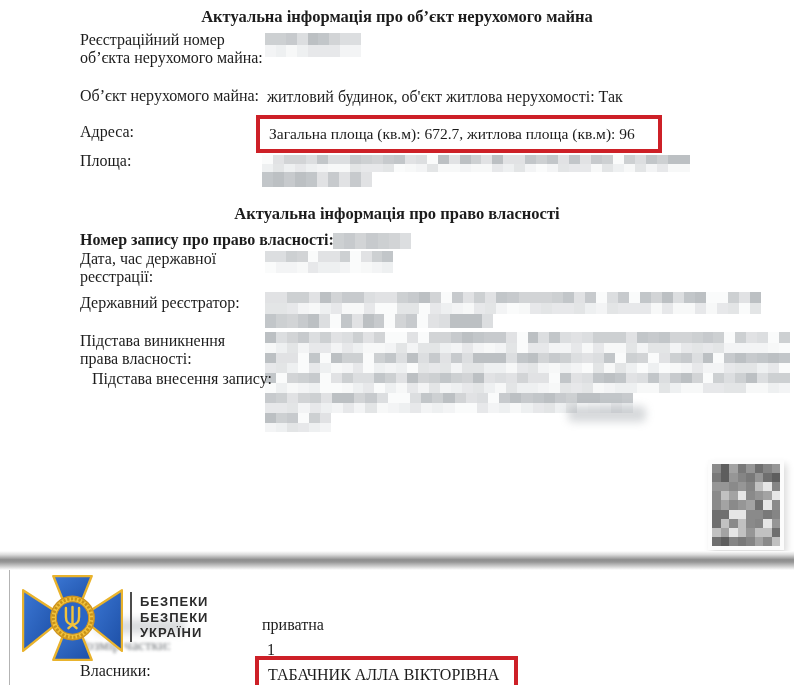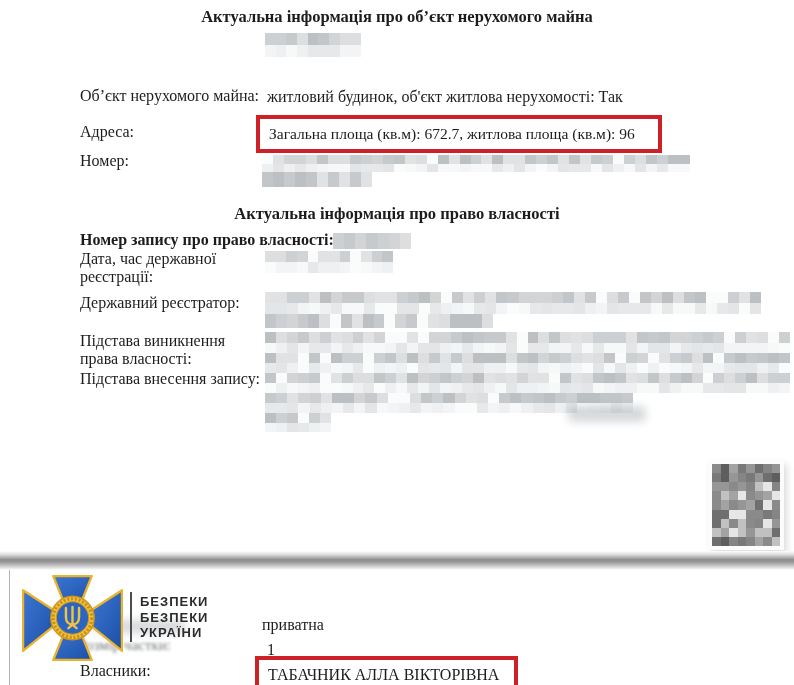--- a/index.html
+++ b/index.html
@@ -32,42 +32,43 @@
     filter:blur(1.7px);opacity:.85;}
   .logo-svg{position:absolute;z-index:4;left:22px;top:575px;}
 </style>
 </head>
 <body>
 
 <div id="screen">
 
   <div class="title" style="top:7px">Актуальна інформація про об’єкт нерухомого майна</div>
 
+  <div class="txt label" style="left:80px;top:31px">Реєстраційний номер об’єкта нерухомого майна:</div>
 
   <div class="txt label" style="left:80px;top:87px">Об’єкт нерухомого майна:</div>
   <div class="txt" style="left:267px;top:88px;white-space:nowrap">житловий будинок, об'єкт житлова нерухомості: Так</div>
 
   <div class="txt label" style="left:80px;top:123px">Адреса:</div>
   <div class="hl" style="left:256px;top:115px;width:406px;height:38px">
     <div class="hl-text">Загальна площа (кв.м): 672.7, житлова площа (кв.м): 96</div>
   </div>
 
-  <div class="txt label" style="left:80px;top:152px">Номер:</div>
+  <div class="txt label" style="left:80px;top:152px">Площа:</div>
 
   <div class="title" style="top:204px">Актуальна інформація про право власності</div>
 
   <div class="txt bold" style="left:80px;top:231px;white-space:nowrap">Номер запису про право власності:</div>
 
   <div class="txt label" style="left:80px;top:250px">Дата, час державної реєстрації:</div>
 
   <div class="txt label" style="left:80px;top:294px">Державний реєстратор:</div>
 
   <div class="txt label" style="left:80px;top:332px">Підстава виникнення права власності:</div>
 
-  <div class="txt label" style="left:80px;top:370px">Підстава внесення запису:</div>
+  <div class="txt label" style="left:92px;top:370px">Підстава внесення запису:</div>
 
   <div class="divider"></div>
   <div class="panel-border"></div>
 
   <svg class="logo-svg" width="101" height="86" viewBox="0 0 100 85">
     <defs>
       <linearGradient id="bluegrad" x1="0" y1="0" x2="1" y2="1">
         <stop offset="0" stop-color="#3b77d4"></stop>
         <stop offset="1" stop-color="#1d4fa6"></stop>
       </linearGradient>

